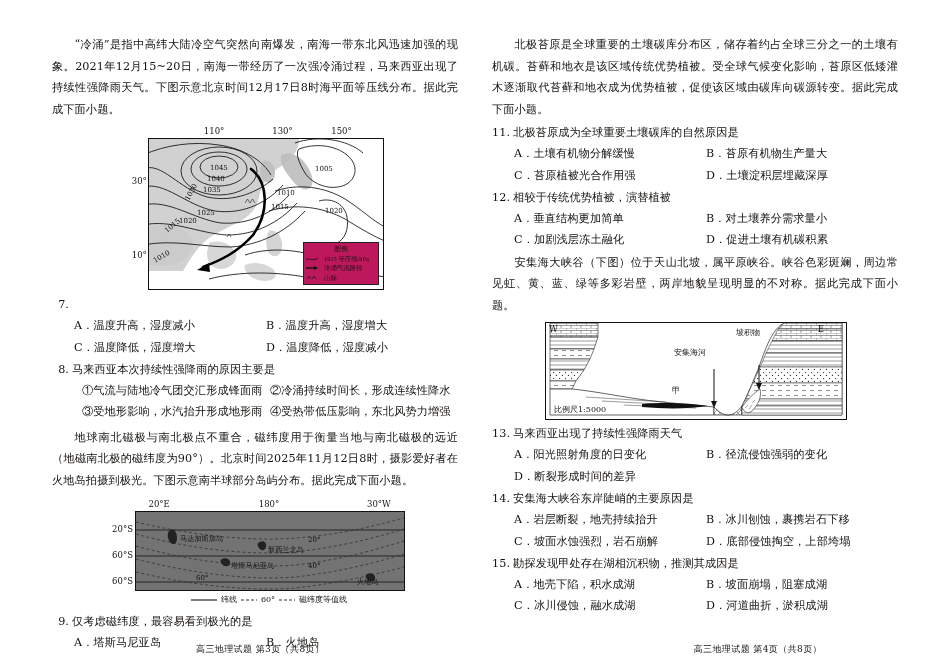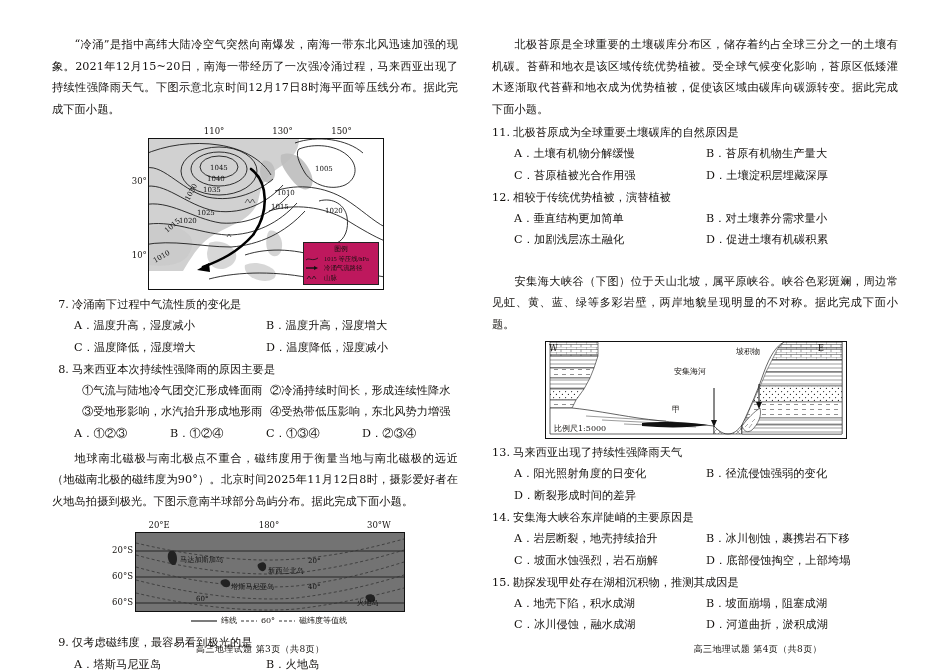--- a/index.html
+++ b/index.html
@@ -254,21 +254,20 @@
               <span>山脉</span>
             </div>
           </div>
         </div>
       </div>
     </div>
 
     <div class="q">
       <div class="q-stem">
         <span class="q-num">7.</span>
-        <span>冷涌南下过程中气流性质的变化是</span>
       </div>
       <div class="opts">
         <div class="opt">A．温度升高，湿度减小</div>
         <div class="opt">B．温度升高，湿度增大</div>
         <div class="opt">C．温度降低，湿度增大</div>
         <div class="opt">D．温度降低，湿度减小</div>
       </div>
     </div>
 
     <div class="q">
@@ -276,26 +275,20 @@
         <span class="q-num">8.</span>
         <span>马来西亚本次持续性强降雨的原因主要是</span>
       </div>
       <div class="subline">
         <span class="sub-item">①气流与陆地冷气团交汇形成锋面雨</span>
         <span class="sub-item">②冷涌持续时间长，形成连续性降水</span>
       </div>
       <div class="subline">
         <span class="sub-item">③受地形影响，水汽抬升形成地形雨</span>
         <span class="sub-item">④受热带低压影响，东北风势力增强</span>
-      </div>
-      <div class="opts quad">
-        <div class="opt">A．①②③</div>
-        <div class="opt">B．①②④</div>
-        <div class="opt">C．①③④</div>
-        <div class="opt">D．②③④</div>
       </div>
     </div>
 
     <p class="para" style="margin-top:4px">地球南北磁极与南北极点不重合，磁纬度用于衡量当地与南北磁极的远近（地磁南北极的磁纬度为90°）。北京时间2025年11月12日8时，摄影爱好者在火地岛拍摄到极光。下图示意南半球部分岛屿分布。据此完成下面小题。</p>
 
     <div class="fig-mag">
       <div class="mag-lon">
         <span style="left:9%">20°E</span>
         <span style="left:50%">180°</span>
         <span style="left:91%">30°W</span>
@@ -396,21 +389,21 @@
         <span>相较于传统优势植被，演替植被</span>
       </div>
       <div class="opts">
         <div class="opt">A．垂直结构更加简单</div>
         <div class="opt">B．对土壤养分需求量小</div>
         <div class="opt">C．加剧浅层冻土融化</div>
         <div class="opt">D．促进土壤有机碳积累</div>
       </div>
     </div>
 
-    <p class="para" style="margin-top:20px">安集海大峡谷（下图）位于天山北坡，属平原峡谷。峡谷色彩斑斓，周边常见虹、黄、蓝、绿等多彩岩壁，两岸地貌呈现明显的不对称。据此完成下面小题。</p>
+    <p class="para" style="margin-top:1px">安集海大峡谷（下图）位于天山北坡，属平原峡谷。峡谷色彩斑斓，周边常见虹、黄、蓝、绿等多彩岩壁，两岸地貌呈现明显的不对称。据此完成下面小题。</p>
 
     <div class="fig-canyon">
       <div class="canyon">
         <svg width="300" height="96" viewBox="0 0 300 96">
           <defs>
             <pattern id="pbrick" width="10" height="5" patternUnits="userSpaceOnUse">
               <rect width="10" height="5" fill="#fff"></rect>
               <path d="M0,0 H10 M0,2.5 H10 M0,0 V2.5 M5,2.5 V5" stroke="#222" stroke-width="0.45"></path>
             </pattern>
             <pattern id="phline" width="6" height="4" patternUnits="userSpaceOnUse">

